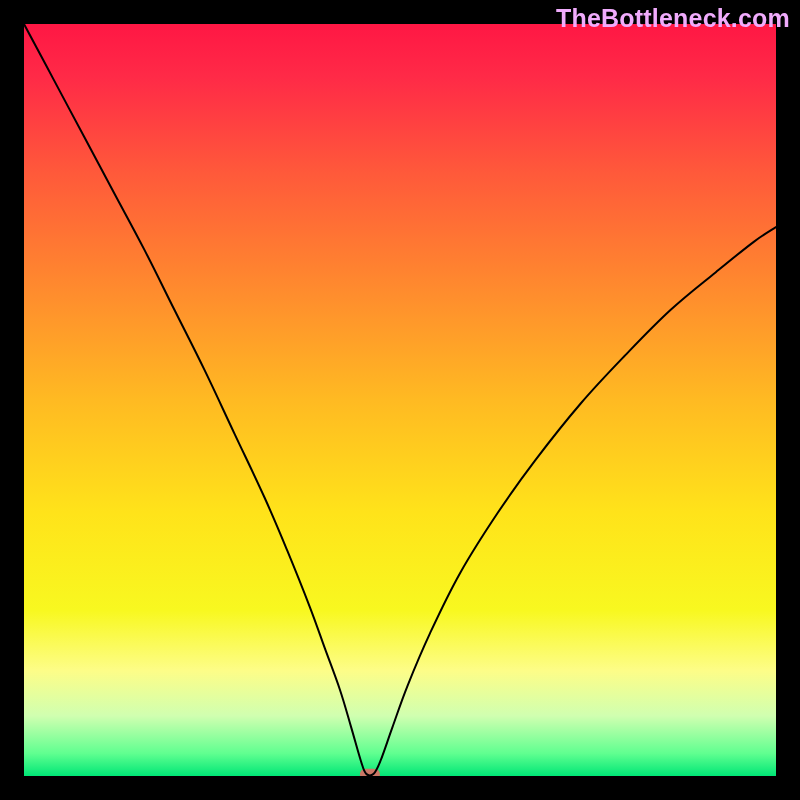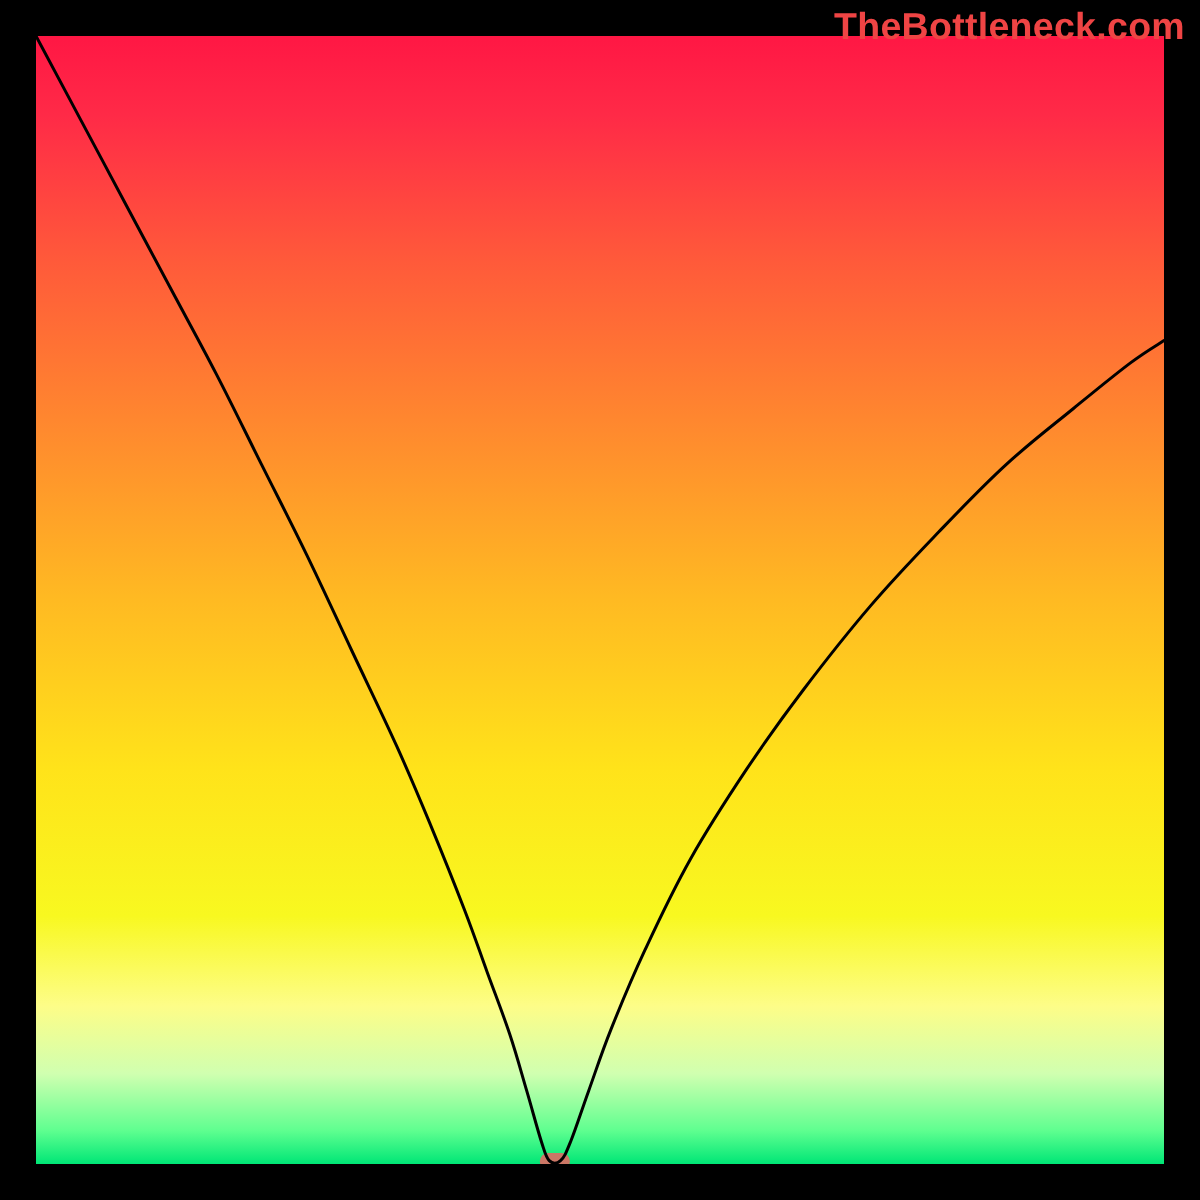--- a/index.html
+++ b/index.html
@@ -19,21 +19,21 @@
     position: absolute;
     left: 24px;
     top: 24px;
     width: 752px;
     height: 752px;
   }
   .watermark {
     position: absolute;
     top: 4px;
     right: 10px;
-    color: #ef4444;
+    color: #f0abfc;
     font-family: Arial, Helvetica, sans-serif;
     font-size: 25px;
     font-weight: bold;
     z-index: 10;
     letter-spacing: 0.2px;
   }
 </style>
 </head>
 <body>
 

